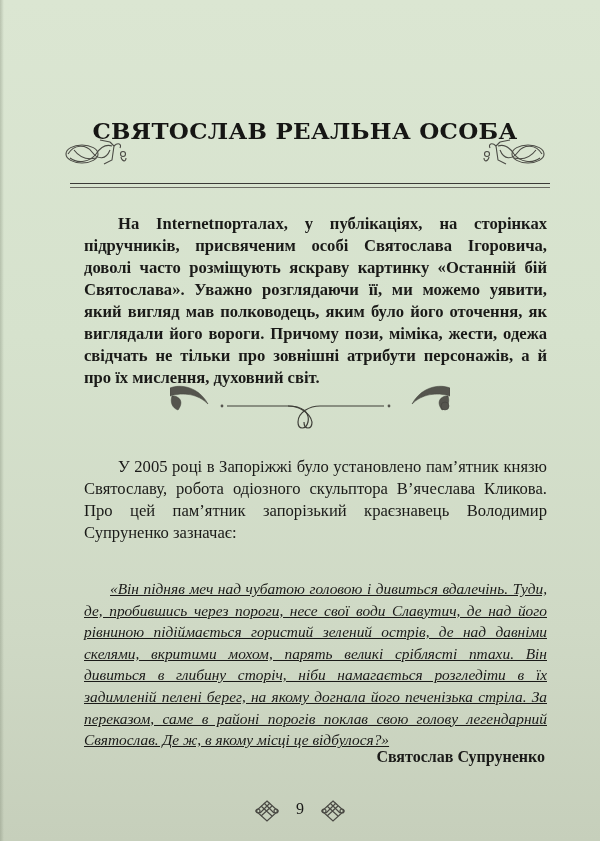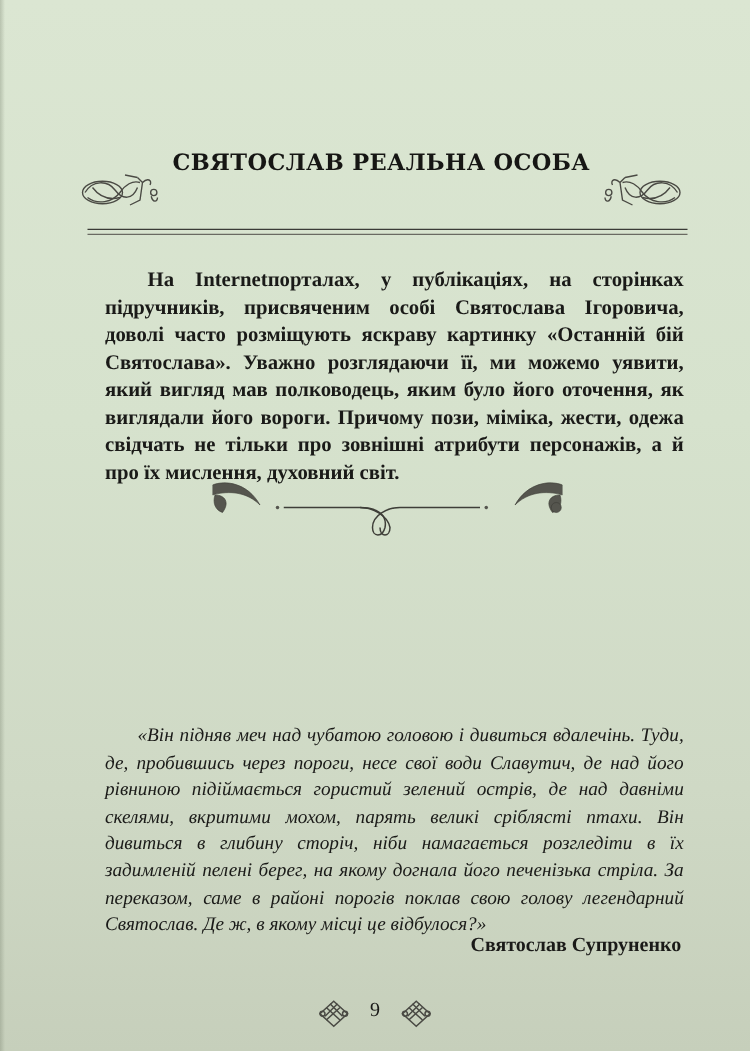--- a/index.html
+++ b/index.html
@@ -30,21 +30,21 @@
     }
     .title-wrap {
       position: absolute;
       left: 0; right: 0; top: 8px;
       text-align: center;
     }
     .title-line {
       display: block;
       font-family: "DejaVu Serif", "Liberation Serif", serif;
       font-weight: bold;
-      font-size: 18px;
+      font-size: 23px;
       letter-spacing: 0.3px;
       line-height: 29px;
       color: #161614;
     }
     .knot {
       position: absolute;
       top: 24px;
       width: 70px;
       height: 40px;
     }
@@ -76,20 +76,21 @@
       position: absolute;
       left: 84px;
       width: 463px;
       top: 578px;
       font-family: "Liberation Serif", "DejaVu Serif", serif;
       font-style: italic;
       font-size: 15.4px;
       line-height: 21.6px;
       text-align: justify;
       color: #1a1a18;
+      text-decoration: underline;
     }
     .author {
       position: absolute;
       right: 55px;
       top: 748px;
       font-family: "Liberation Serif", "DejaVu Serif", serif;
       font-weight: bold;
       font-size: 16px;
       color: #1a1a18;
     }
@@ -188,20 +189,23 @@
 
       <circle cx="52" cy="24" r="1.4" stroke="none"></circle>
       <circle cx="219" cy="24" r="1.4" stroke="none"></circle>
     </g>
     <g fill="none" stroke="#3e3e38" stroke-width="1.2">
       <path d="M57 24 L118 24 C132 24, 140 30, 138 40 C136 48, 128 48, 128 40 C128 30, 140 24, 150 24 L214 24"></path>
       <path d="M118 24 C128 24, 140 30, 142 40 C142 48, 134 48, 134 40"></path>
     </g>
   </svg>
 
+  <div class="para p2">
+    <span class="indent"></span><span>У 2005 році в Запоріжжі було установлено пам’ятник князю Святославу, робота одіозного скульптора В’ячеслава Кликова. Про цей пам’ятник запорізький краєзнавець Володимир Супруненко зазначає:</span>
+  </div>
 
   <div class="quote">
     <span class="indent" style="display:inline-block;width:26px;"></span><span>«Він підняв меч над чубатою головою і дивиться вдалечінь. Туди, де, пробившись через пороги, несе свої води Славутич, де над його рівниною підіймається гористий зелений острів, де над давніми скелями, вкритими мохом, парять великі сріблясті птахи. Він дивиться в глибину сторіч, ніби намагається розгледіти в їх задимленій пелені берег, на якому догнала його печенізька стріла. За переказом, саме в районі порогів поклав свою голову легендарний Святослав. Де ж, в якому місці це відбулося?»</span>
   </div>
 
   <div class="author">Святослав Супруненко</div>
 
   <div class="footer">
     <svg class="fknot l" viewBox="0 0 26 24">
       <g fill="none" stroke="#4a4a44" stroke-width="1.2">

